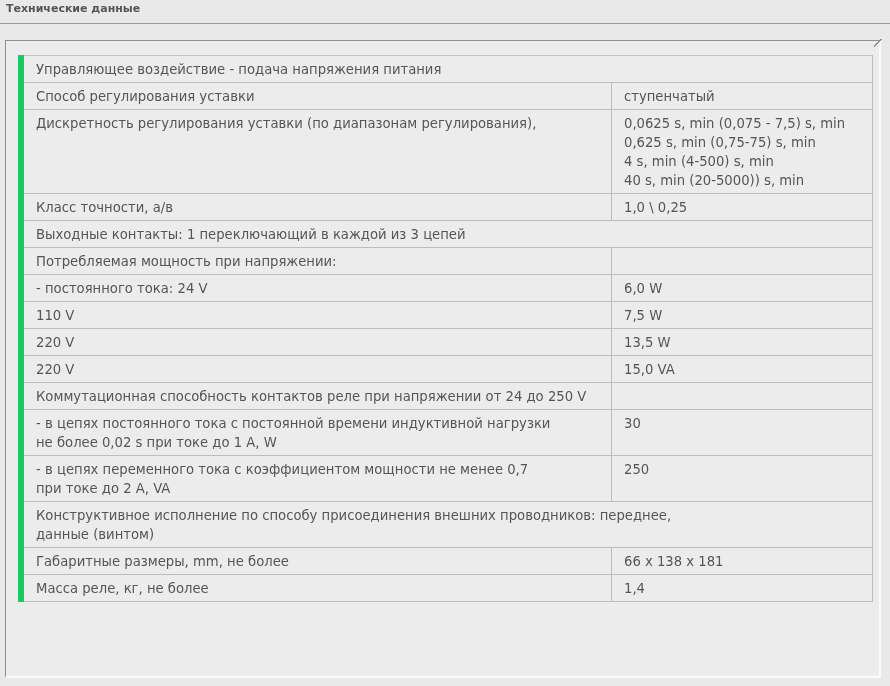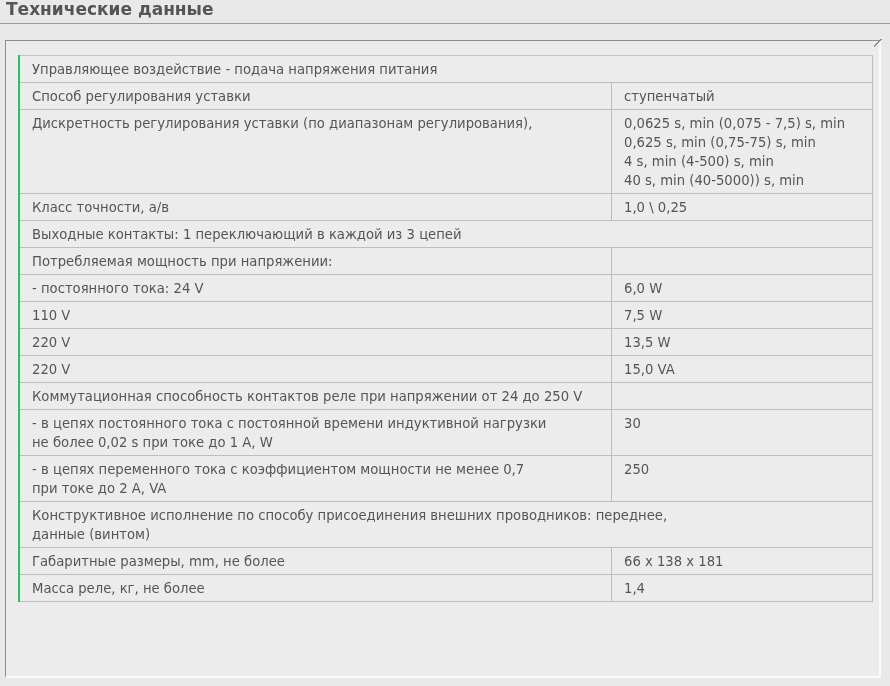--- a/index.html
+++ b/index.html
@@ -4,21 +4,21 @@
 <style>
   html, body { margin: 0; padding: 0; }
   body {
     width: 890px; height: 686px; overflow: hidden;
     background: #e9e9e9;
     font-family: "DejaVu Sans", sans-serif;
     position: relative;
   }
   .section-title {
     position: absolute; left: 6px; top: 0px;
-    font-size: 17px; font-weight: bold; color: #555;
+    font-size: 11px; font-weight: bold; color: #555;
     line-height: 18px;
   }
   .title-rule {
     position: absolute; left: 0; top: 23px; width: 890px; height: 0;
     border-top: 1px solid #9a9a9a;
   }
   .panel {
     position: absolute; left: 5px; top: 40px; width: 876px; height: 638px;
     background: #ececec;
     border-top: 1px solid #8f8f8f;
@@ -31,21 +31,21 @@
     position: absolute; right: -3px; top: -2px; width: 8px; height: 8px;
     background: linear-gradient(135deg, transparent 40%, #8f8f8f 40%, #8f8f8f 55%, transparent 55%);
   }
   table.spec {
     position: absolute; left: 12px; top: 14px;
     width: 855px;
     border-collapse: collapse;
     font-size: 13.2px; color: #555;
     background: #ececec;
     border-top: 1px solid #fbfbfb;
-    border-left: 2px solid #22c55e;
+    border-left: 6px solid #22c55e;
   }
   table.spec td {
     border: 1px solid #bdbdbd;
     border-top: 1px solid #c4c4c4;
     padding: 4px 12px 3px 12px;
     line-height: 19px;
     vertical-align: top;
   }
   table.spec td.v { width: 236px; }
   table.spec td.center { }
@@ -66,21 +66,21 @@
       <tr>
         <td>Способ регулирования уставки</td>
         <td class="v center">ступенчатый</td>
       </tr>
       <tr>
         <td>Дискретность регулирования уставки (по диапазонам регулирования),</td>
         <td class="v">
           <div>0,0625 s, min (0,075 - 7,5) s, min</div>
           <div>0,625 s, min (0,75-75) s, min</div>
           <div>4 s, min (4-500) s, min</div>
-          <div>40 s, min (40-5000)) s, min</div>
+          <div>40 s, min (20-5000)) s, min</div>
         </td>
       </tr>
       <tr>
         <td>Класс точности, а/в</td>
         <td class="v center">1,0 \ 0,25</td>
       </tr>
       <tr>
         <td colspan="2">Выходные контакты: 1 переключающий в каждой из 3 цепей</td>
       </tr>
       <tr>

